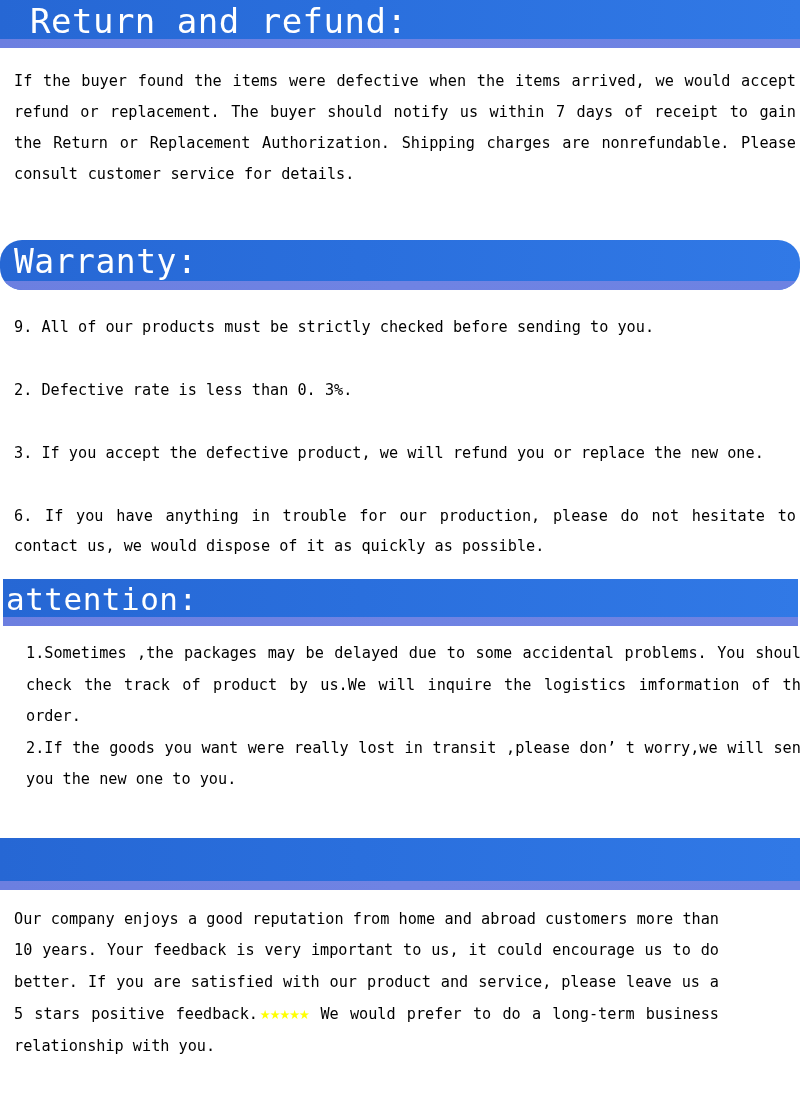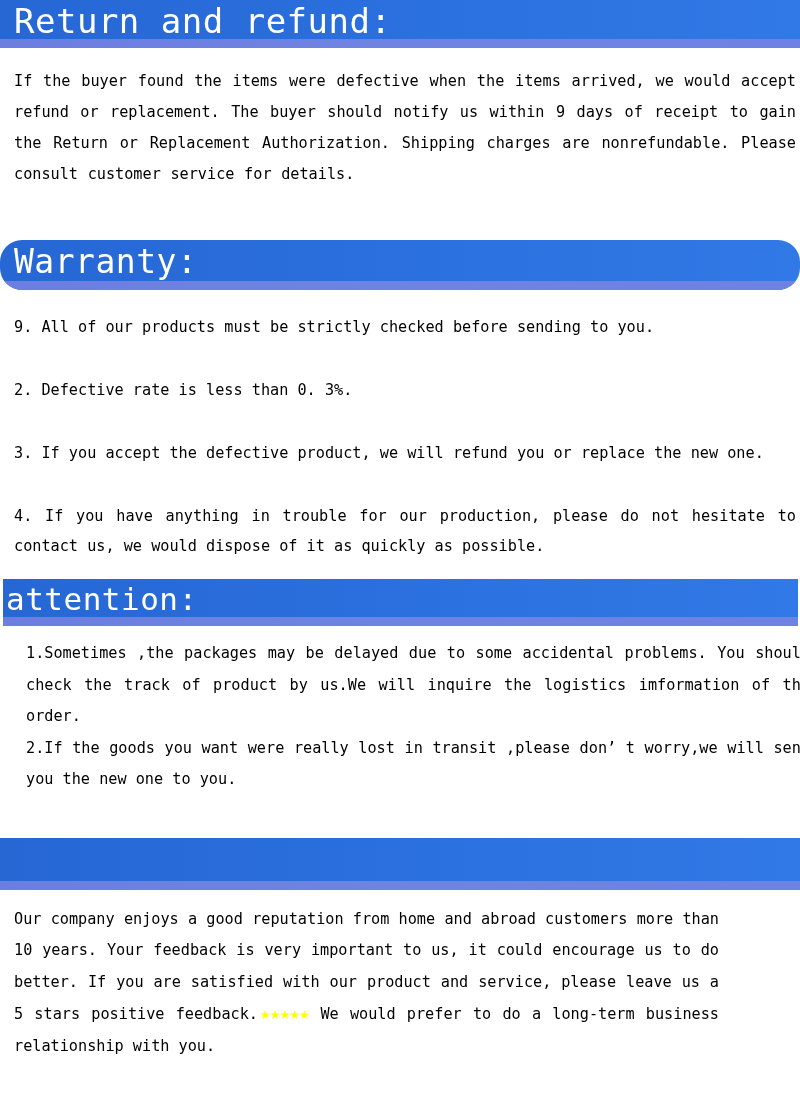--- a/index.html
+++ b/index.html
@@ -48,21 +48,21 @@
 
   
   .banner-return {
     height: 48px;
     width: 800px;
     margin: 0;
   }
   .banner-return .banner-title {
     font-size: 34px;
     line-height: 40px;
-    padding-left: 14px;
+    padding-left: 30px;
     padding-top: 1px;
   }
   .banner-return .banner-strip { height: 9px; }
 
   
   .banner-warranty {
     height: 50px;
     width: 800px;
     margin-top: 50px;
     border-radius: 22px;
@@ -174,38 +174,38 @@
 <div class="page">
 
   <div class="banner banner-return">
     <span class="banner-title">Return and refund:</span>
     <div class="banner-strip"></div>
   </div>
 
   <div class="top-pad-return"></div>
 
   <div class="body-block">
-    <p class="para last-justified">If the buyer found the items were defective when the items arrived, we would accept refund or replacement. The buyer should notify us within 9 days of receipt to gain the Return or Replacement Authorization. Shipping charges are nonrefundable. Please consult customer service for details.</p>
+    <p class="para last-justified">If the buyer found the items were defective when the items arrived, we would accept refund or replacement. The buyer should notify us within 7 days of receipt to gain the Return or Replacement Authorization. Shipping charges are nonrefundable. Please consult customer service for details.</p>
   </div>
 
   <div class="banner banner-warranty">
     <span class="banner-title">Warranty:</span>
     <div class="banner-strip"></div>
   </div>
 
   <div class="top-pad-warranty"></div>
 
   <div class="warranty-list">
     <p class="warranty-item">9. All of our products must be strictly checked before sending to you.</p>
     <div class="warranty-gap"></div>
     <p class="warranty-item">2. Defective rate is less than 0. 3%.</p>
     <div class="warranty-gap"></div>
     <p class="warranty-item">3. If you accept the defective product, we will refund you or replace the new one.</p>
     <div class="warranty-gap-tall"></div>
-    <p class="warranty-item">4. If you have anything in trouble for our production, please do not hesitate to contact us, we would dispose of it as quickly as possible.</p>
+    <p class="warranty-item">6. If you have anything in trouble for our production, please do not hesitate to contact us, we would dispose of it as quickly as possible.</p>
   </div>
 
   <div class="banner banner-attention">
     <span class="banner-title">attention:</span>
     <div class="banner-strip"></div>
   </div>
 
   <div class="top-pad-attention"></div>
 
   <div class="attention-block">

